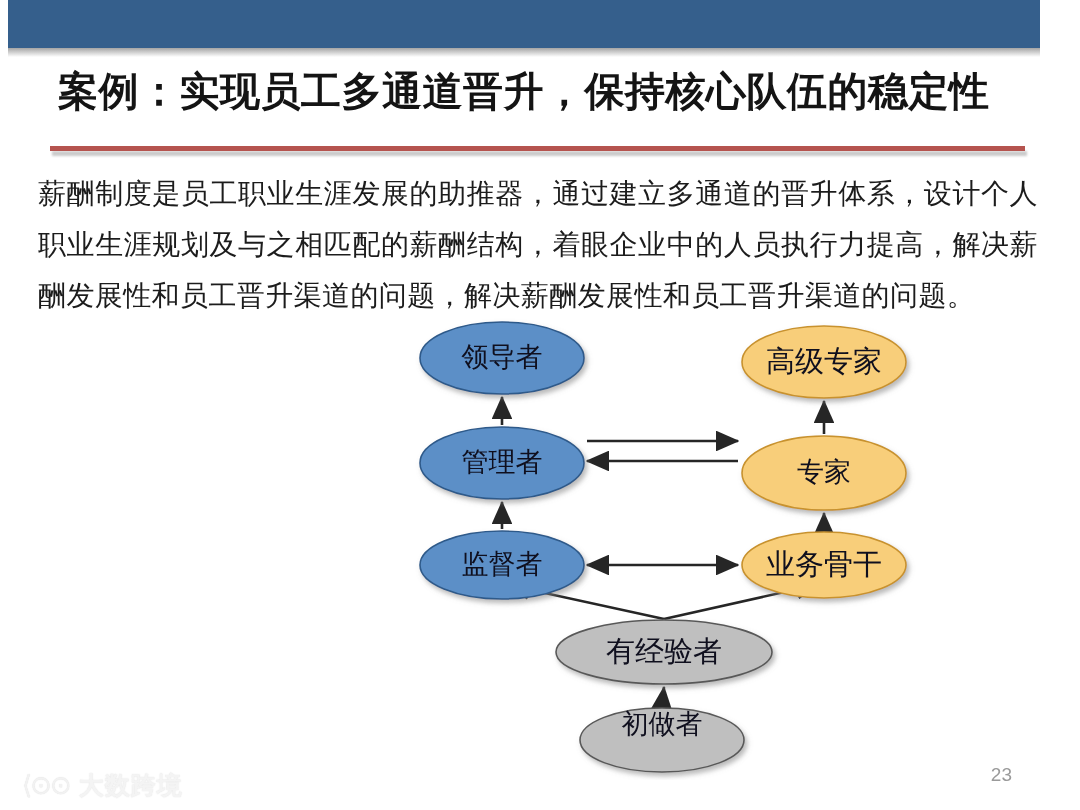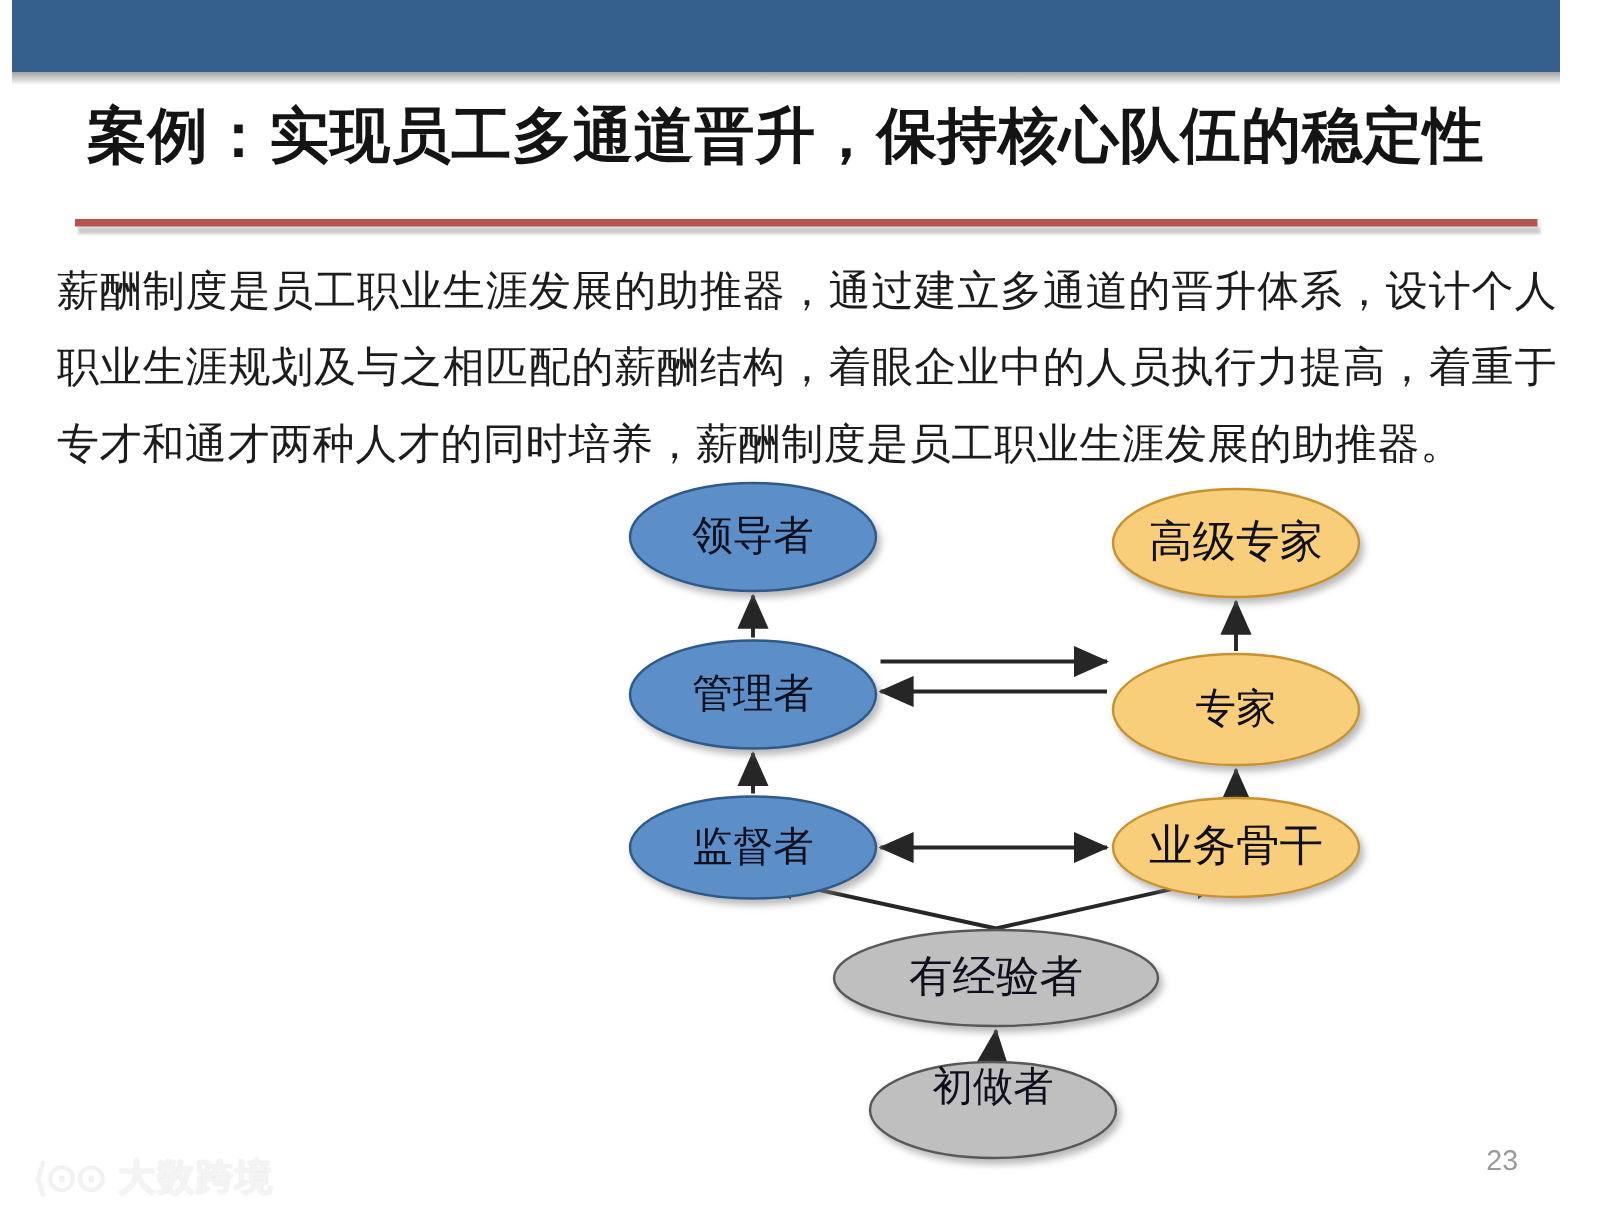--- a/index.html
+++ b/index.html
@@ -149,21 +149,21 @@
 <div class="slide">
 
   <div class="banner"></div>
   <div class="banner-shadow"></div>
 
   <div class="title">案例：实现员工多通道晋升，保持核心队伍的稳定性</div>
 
   <div class="rule-shadow"></div>
   <div class="rule"></div>
 
-  <div class="body-text">薪酬制度是员工职业生涯发展的助推器，通过建立多通道的晋升体系，设计个人职业生涯规划及与之相匹配的薪酬结构，着眼企业中的人员执行力提高，着重于专才和通才两种人才的同时培养，薪酬制度是员工职业生涯发展的助推器。</div>
+  <div class="body-text">薪酬制度是员工职业生涯发展的助推器，通过建立多通道的晋升体系，设计个人职业生涯规划及与之相匹配的薪酬结构，着眼企业中的人员执行力提高，解决薪酬发展性和员工晋升渠道的问题，解决薪酬发展性和员工晋升渠道的问题。</div>
 
   <div class="diagram">
     <svg id="diagram-svg" width="1080" height="470" viewBox="0 0 1080 470">
       <defs>
         <marker id="arrowhead" markerWidth="9" markerHeight="8" refX="8.5" refY="4" orient="auto" markerUnits="strokeWidth">
           <path d="M0,0 L9,4 L0,8 z" fill="#262626"></path>
         </marker>
         <marker id="arrowtail" markerWidth="9" markerHeight="8" refX="0.5" refY="4" orient="auto" markerUnits="strokeWidth">
           <path d="M9,0 L0,4 L9,8 z" fill="#262626"></path>
         </marker>

